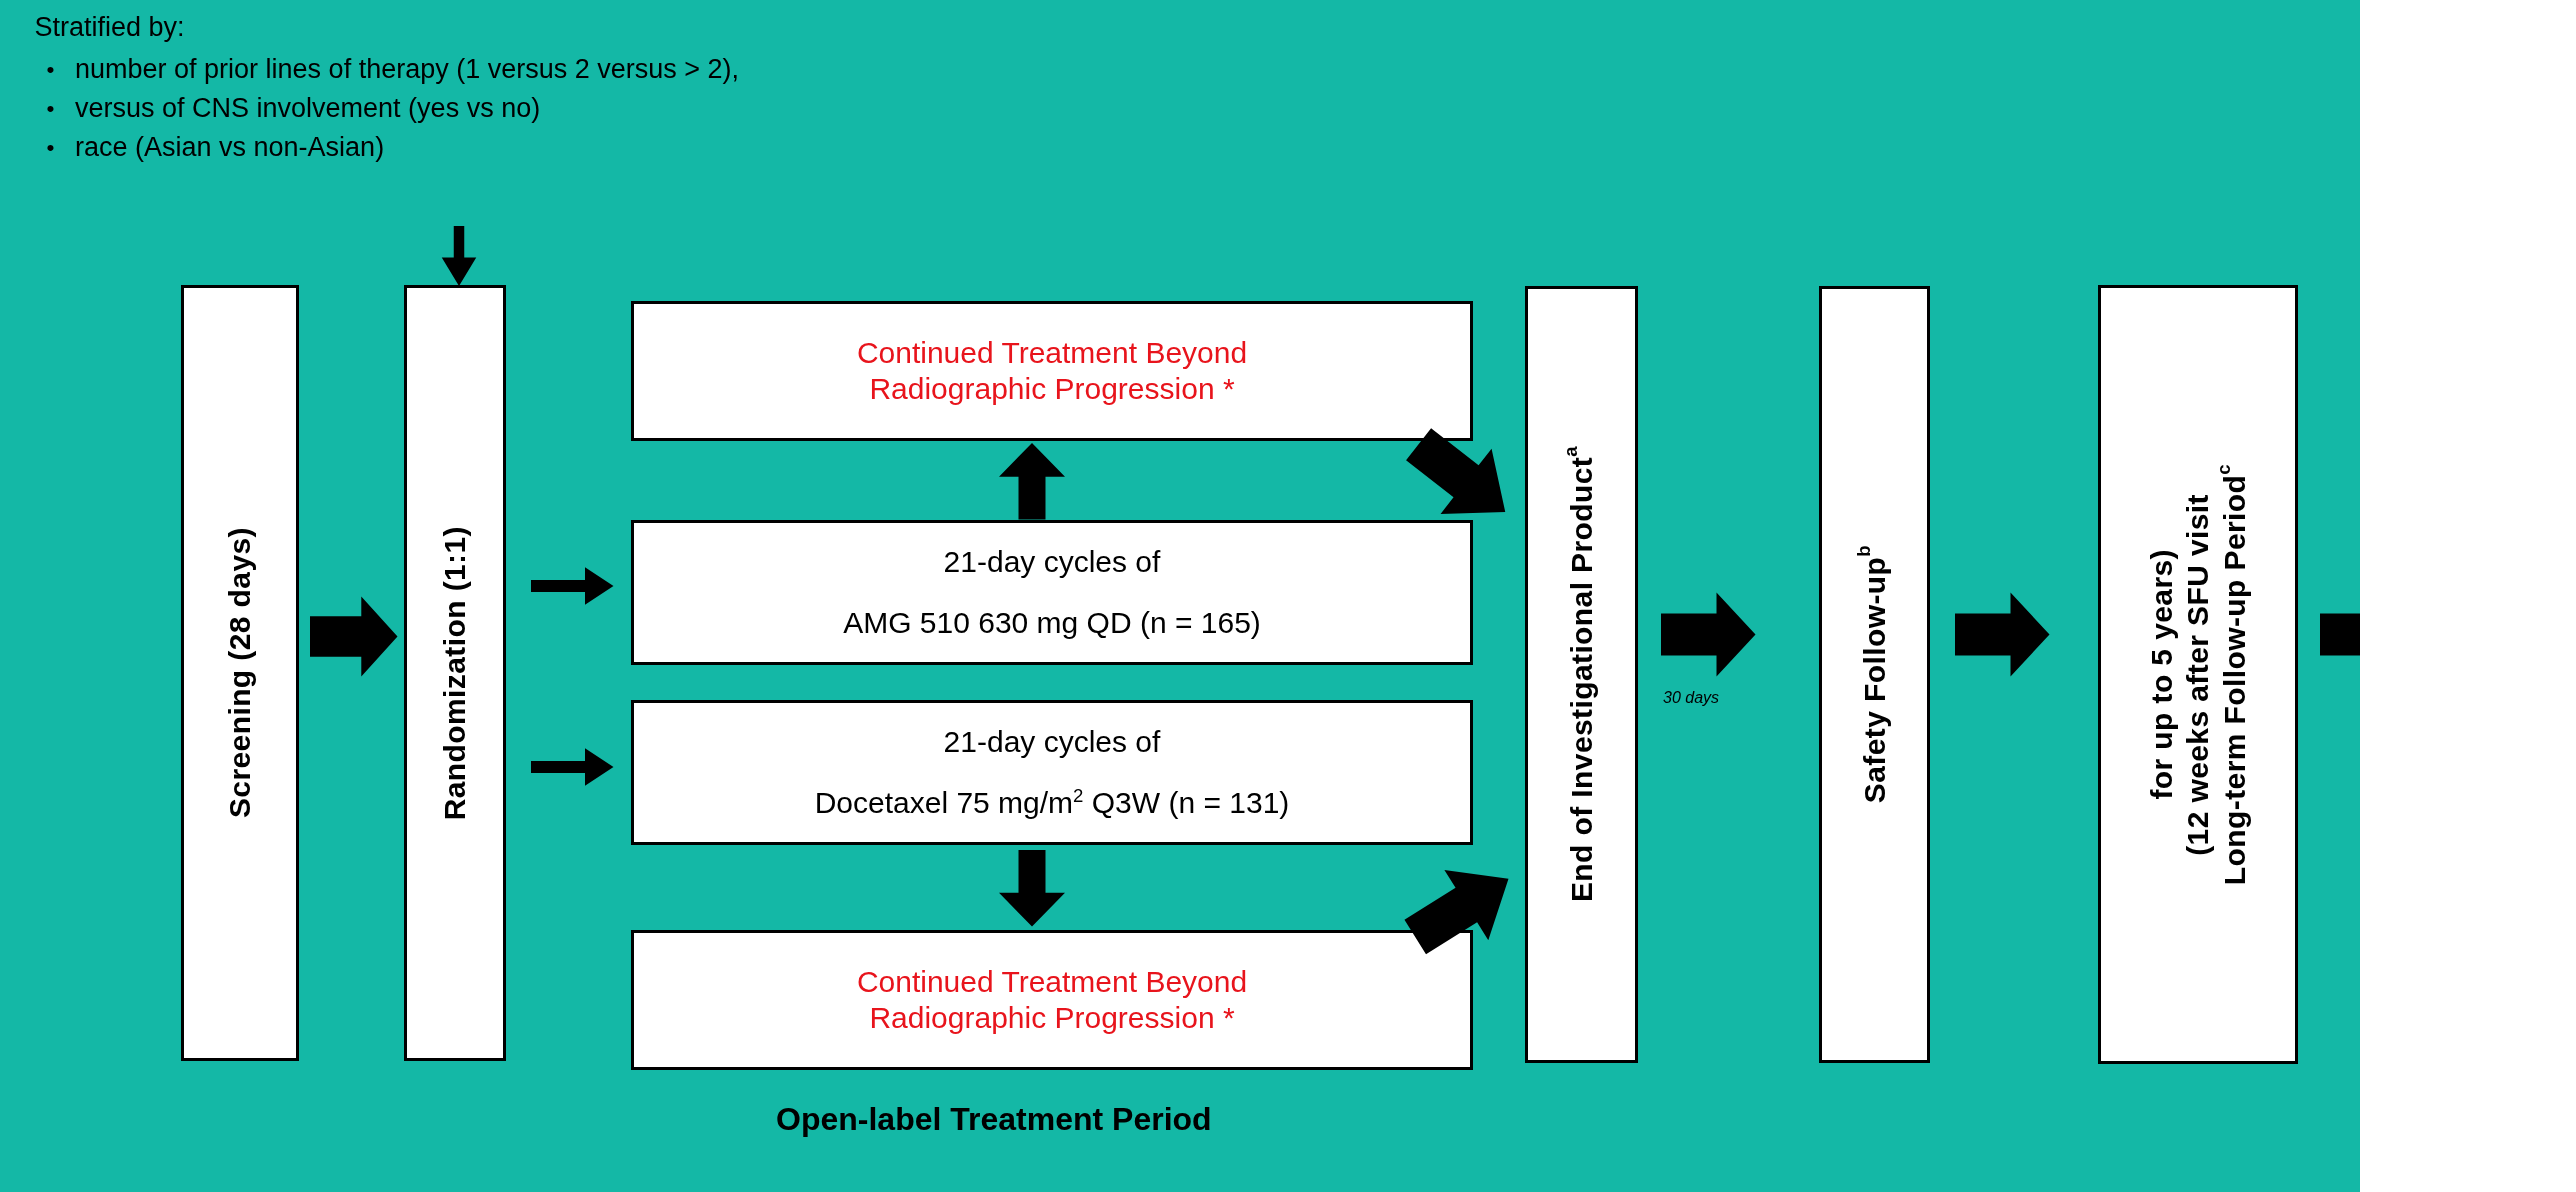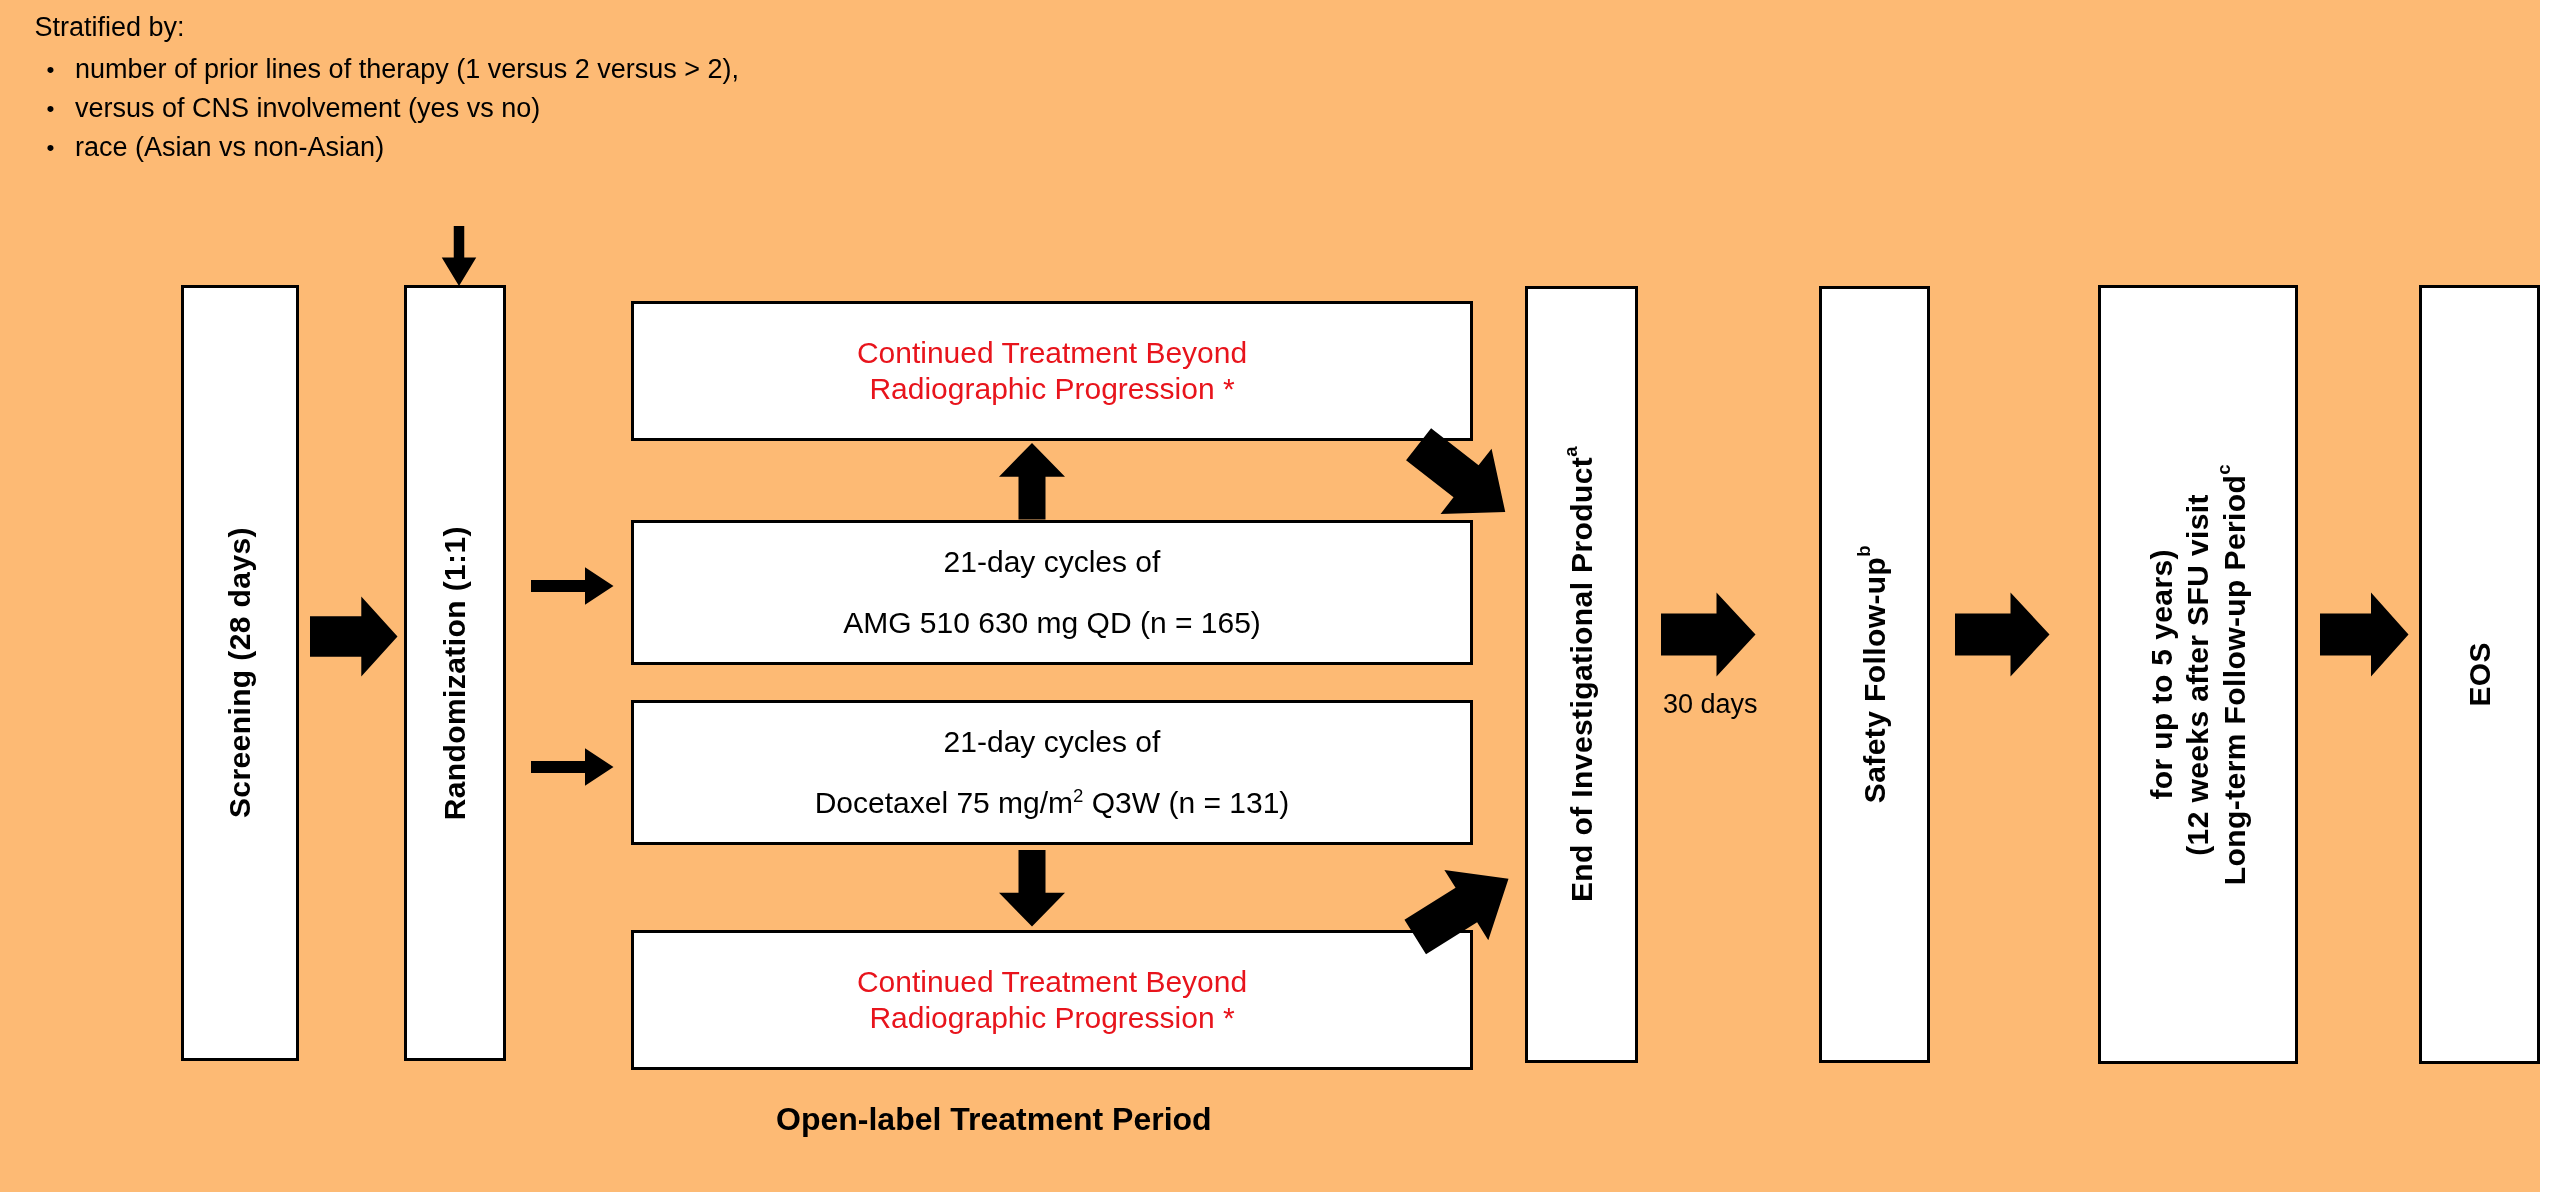--- a/index.html
+++ b/index.html
@@ -1,17 +1,17 @@
 <!DOCTYPE html>
 <html style="font-size:12px"><head>
 <meta charset="utf-8">
 <style>
   html,body{margin:0;padding:0;background:#ffffff;}
   body{font-family:"Liberation Sans", sans-serif;color:#000;}
-  #canvas{position:relative;width:2540px;height:1192px;background:#fdba74;overflow:hidden;}
+  #canvas{position:relative;width:2360px;height:1192px;background:#14b8a6;overflow:hidden;}
 
   
   #strat{position:absolute;left:33px;top:10.5px;width:1205px;}
   #strat .lead{font-size:27px;line-height:33px;margin:0 0 6px 1.5px;}
   #strat ul{list-style:none;margin:0;padding:0;}
   #strat li{font-size:27px;line-height:39px;position:relative;padding-left:42px;}
   #strat li .bullet{position:absolute;left:13.6px;top:0;font-size:22.6px;line-height:39px;}
 
   
   .box{position:absolute;border:3px solid #000;background:#fff;box-sizing:border-box;}
@@ -45,22 +45,23 @@
   .arrow{position:absolute;}
 
   .caption{
     position:absolute;
     font-weight:bold;
     font-size:32px;
     white-space:nowrap;
   }
   .daylabel{
     position:absolute;
-    font-size:27px;
+    font-size:16px;
     white-space:nowrap;
+    font-style:italic;
   }
 </style>
 </head>
 <body>
 
 <div id="canvas">
 
   <div id="strat">
     <div class="lead">Stratified by:</div>
     <ul>

